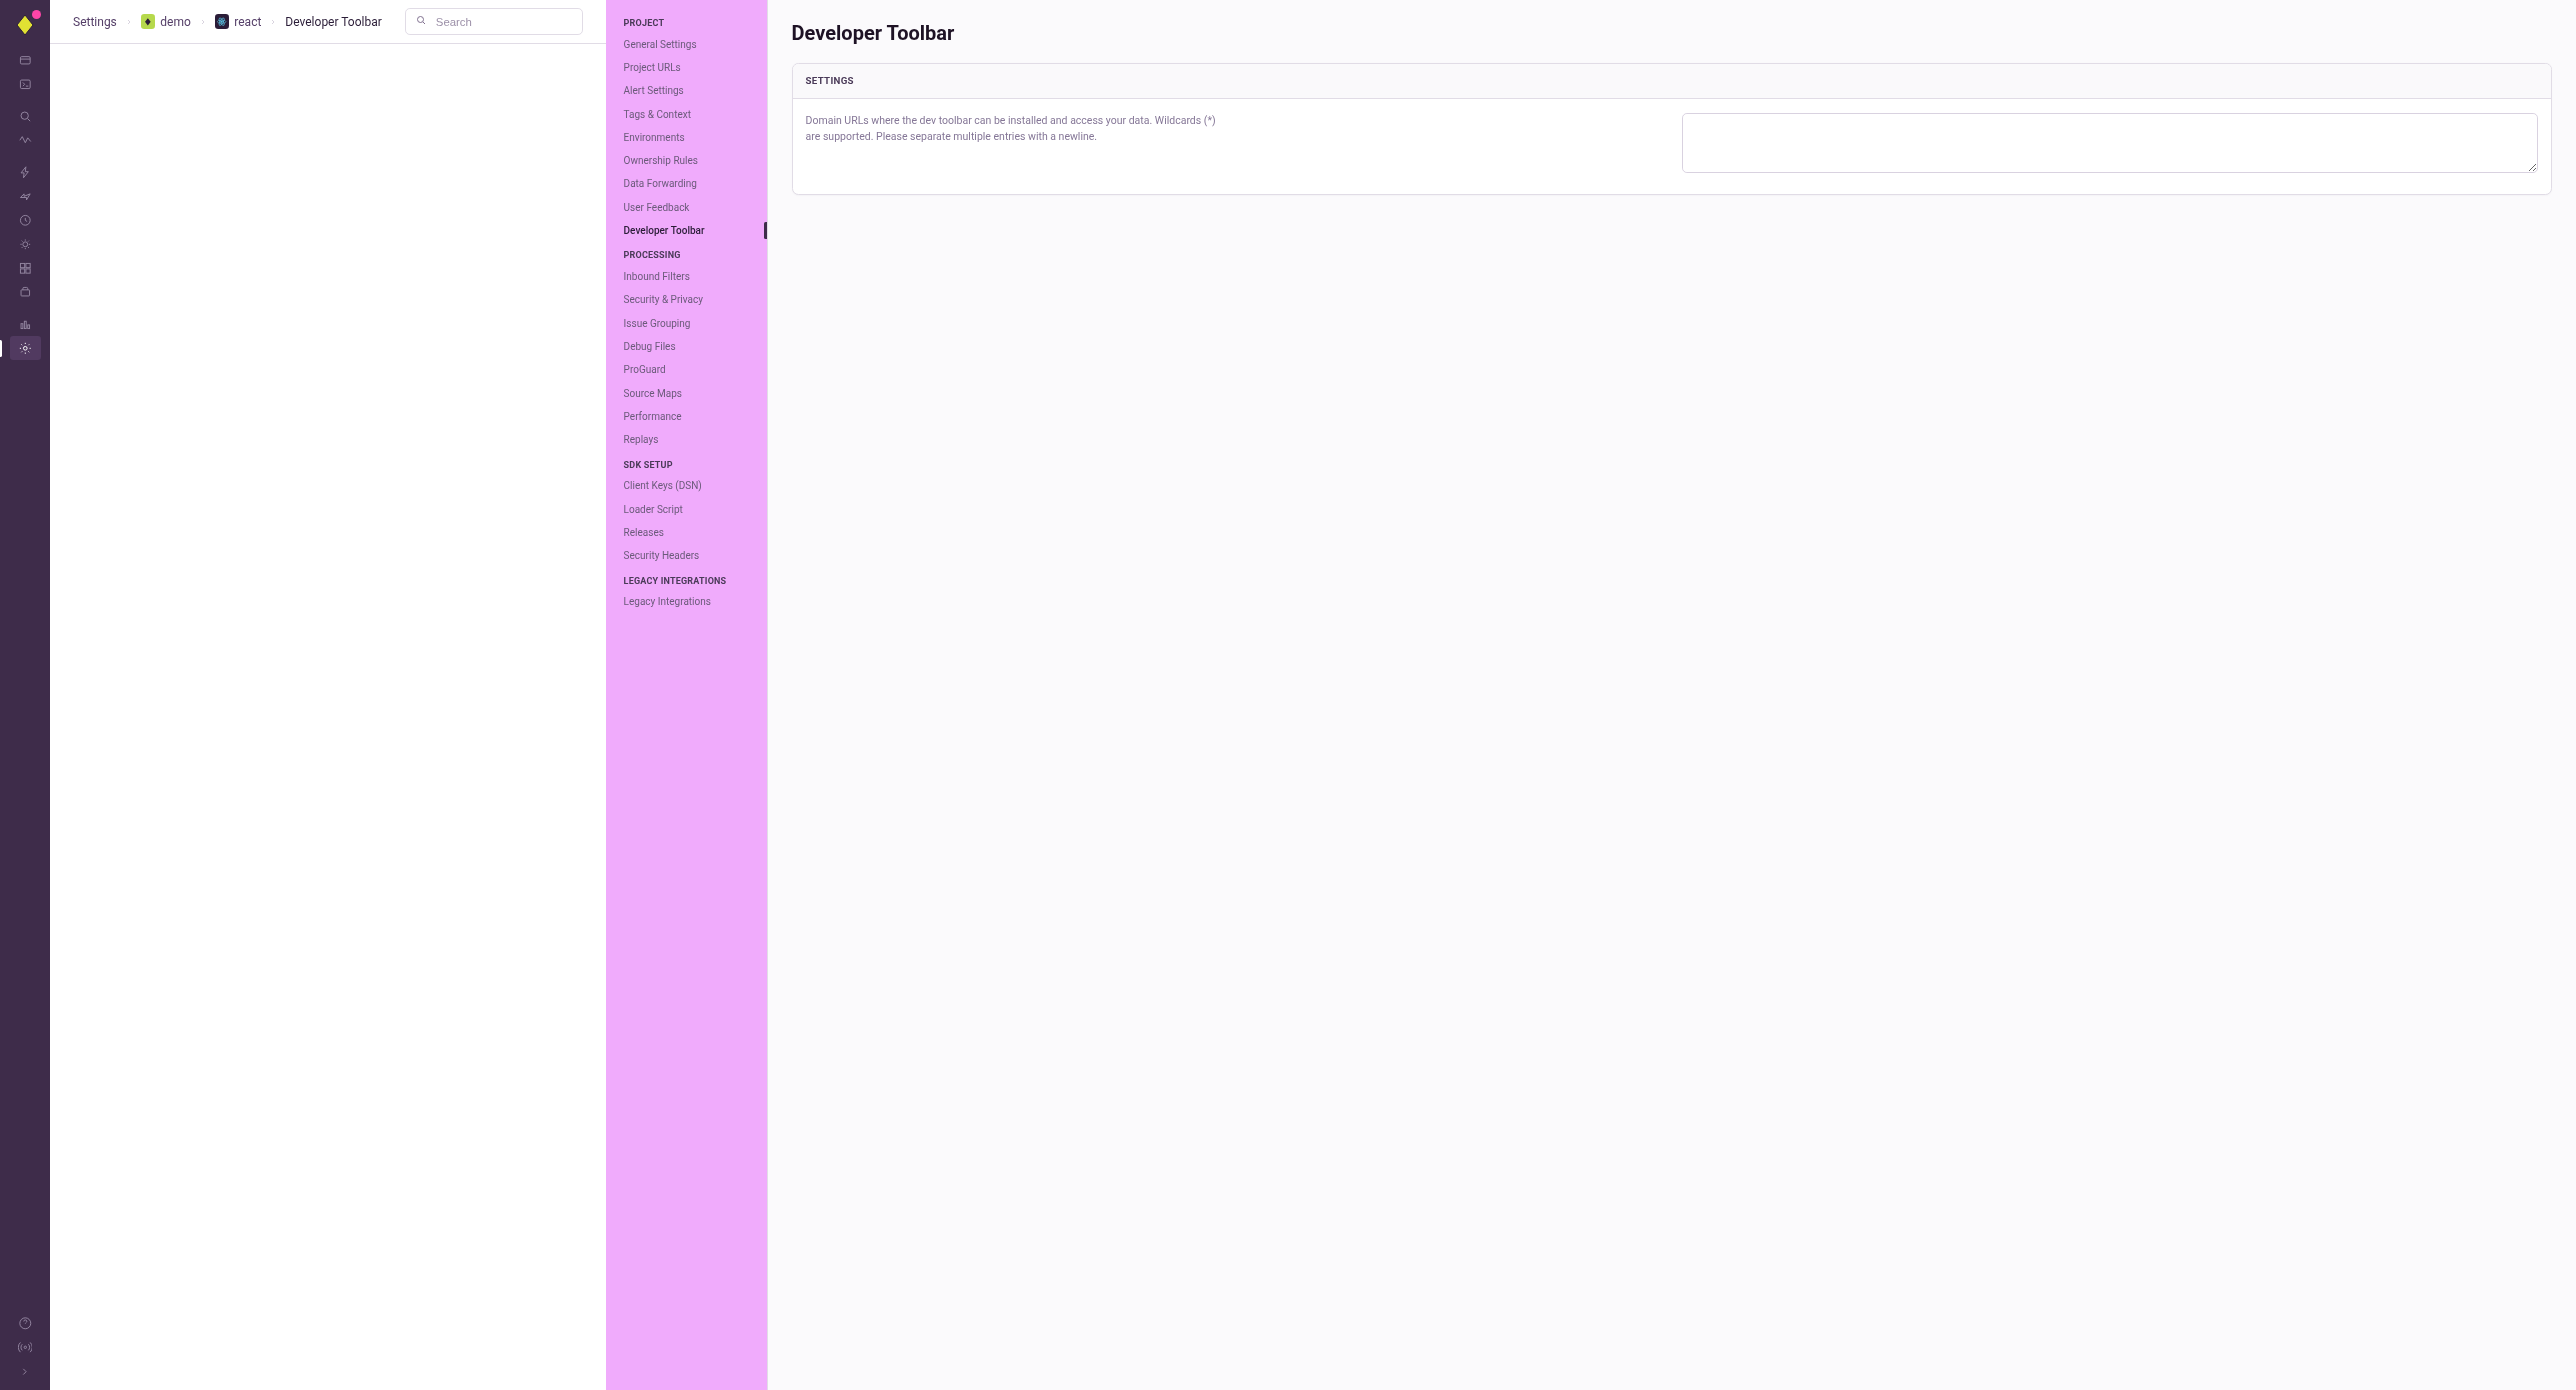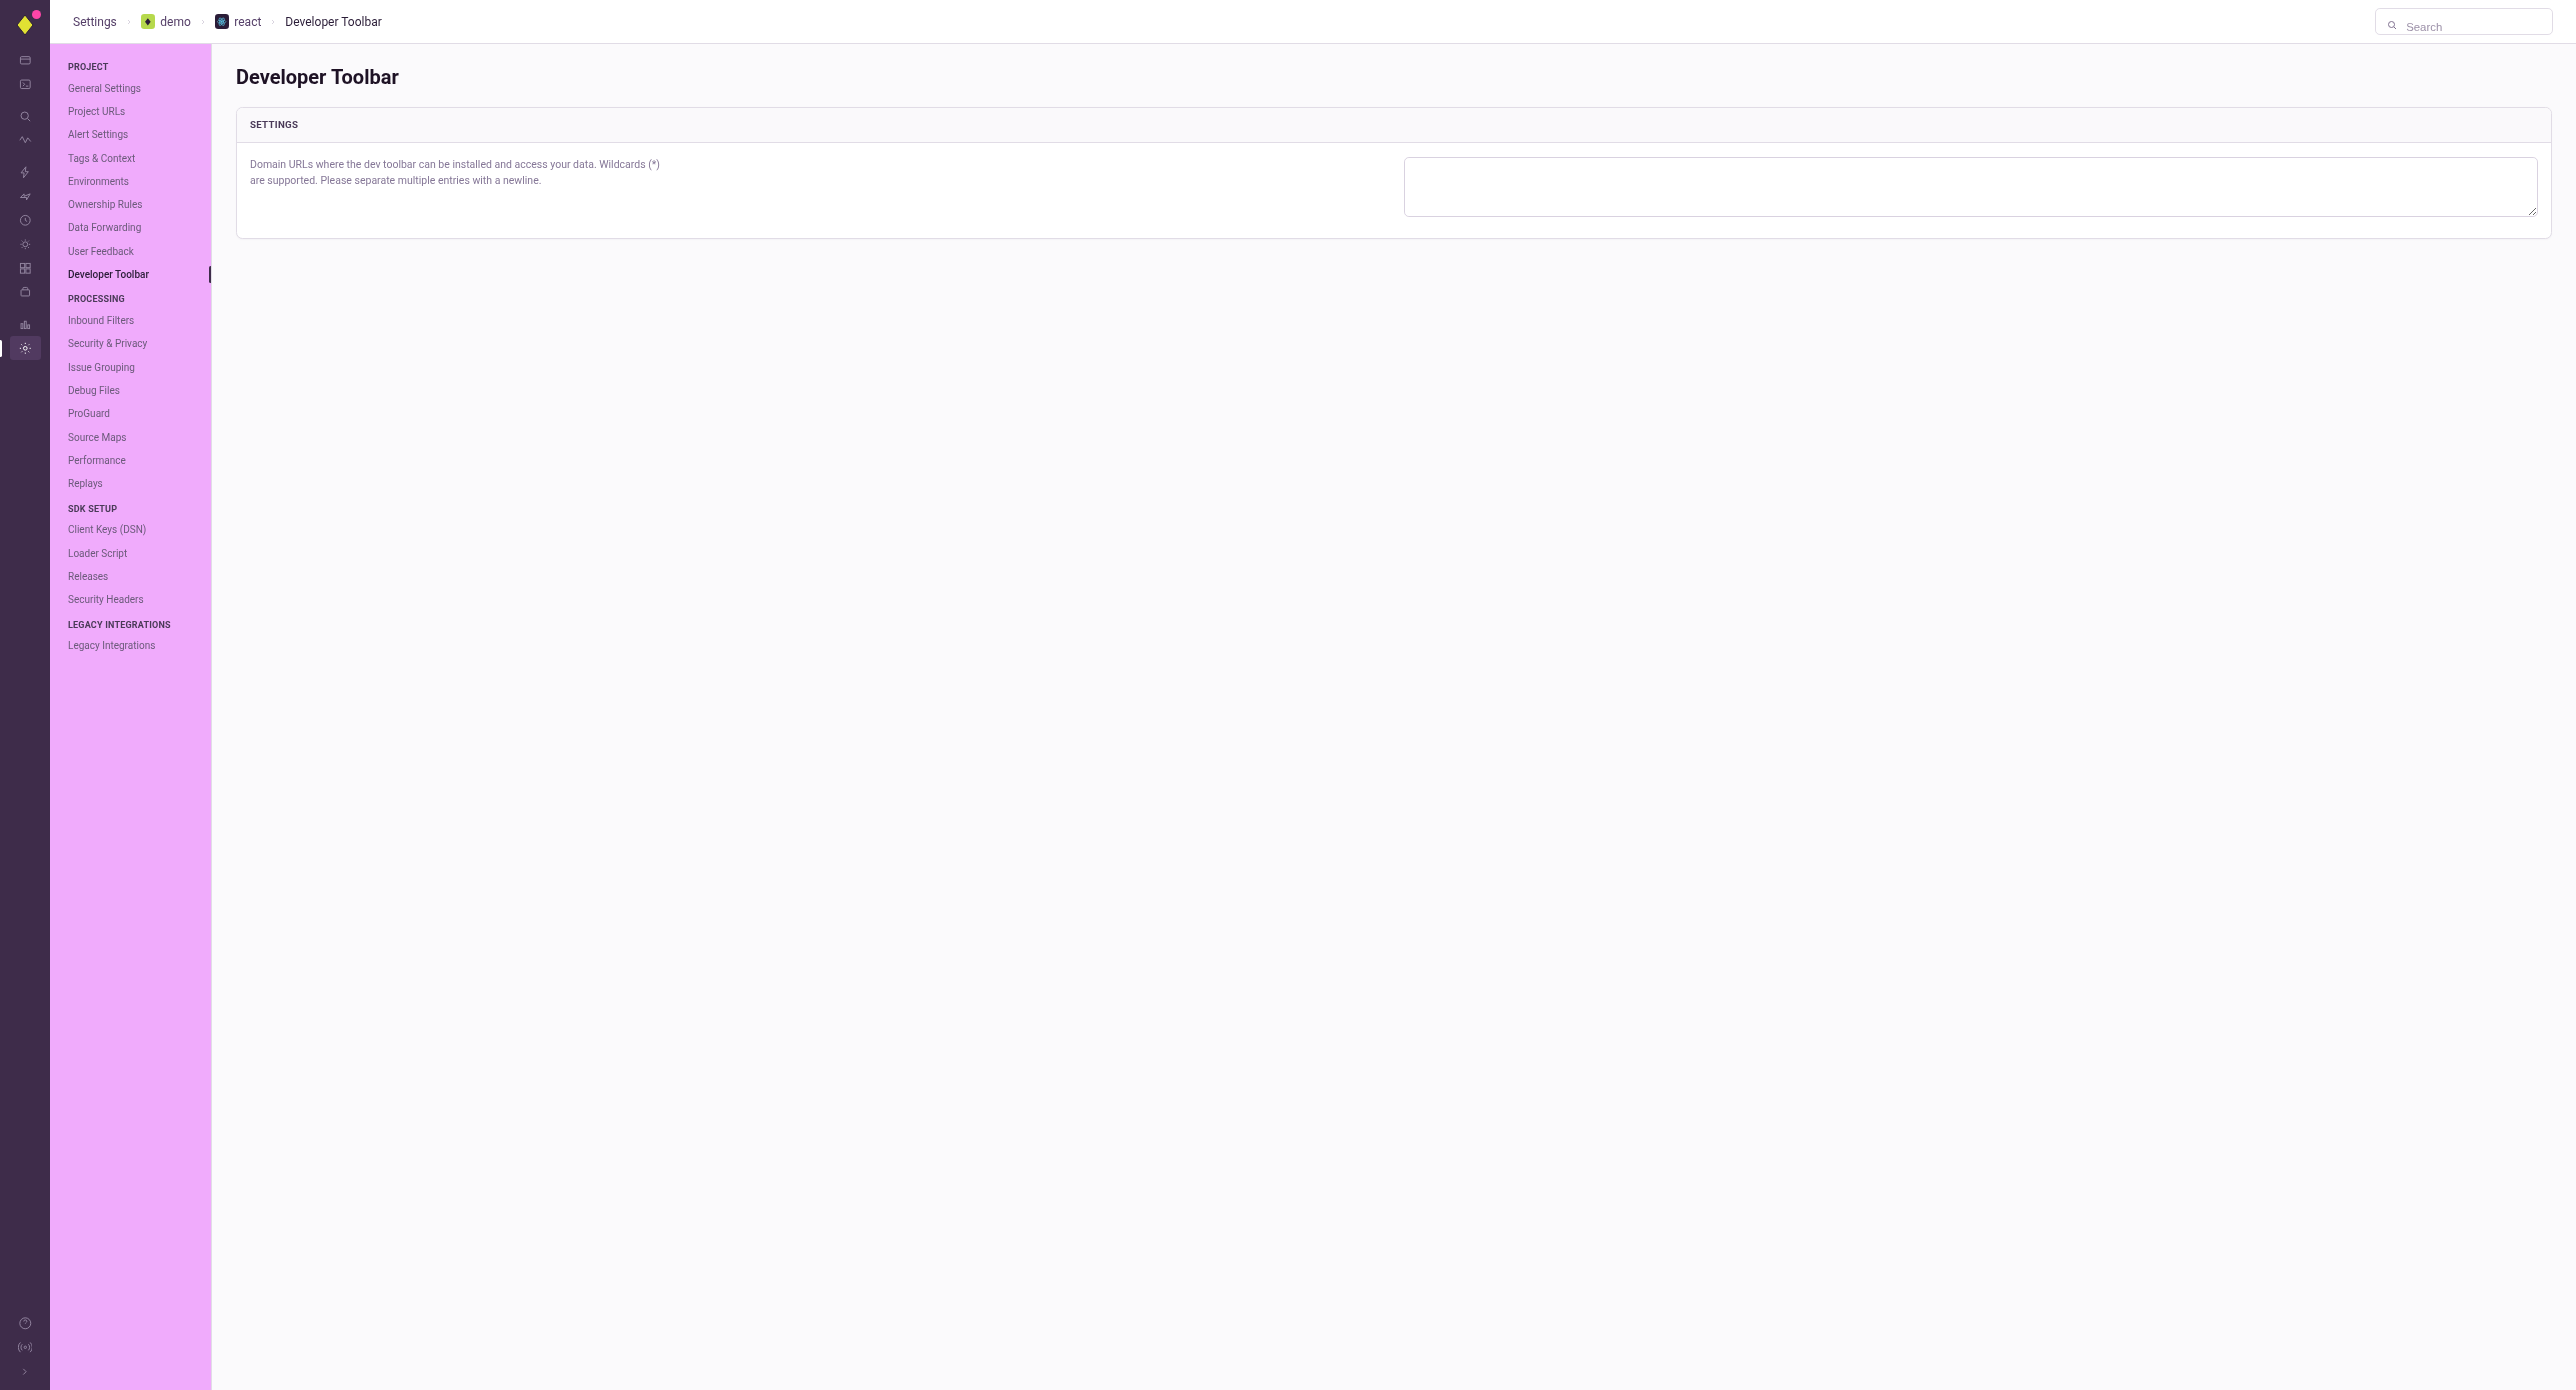--- a/index.html
+++ b/index.html
@@ -43,40 +43,40 @@
 }
 .rail-item svg{width:14.6px;height:14.6px;stroke:currentColor;fill:none;stroke-width:1.6;}
 .rail-item.active{background:#513a60;color:#fff;}
 .rail-item.active::before{content:"";position:absolute;left:-9.7px;top:3.2px;bottom:3.2px;width:2.4px;background:#fff;border-radius:0 1.6px 1.6px 0;}
 .rail-spacer{flex:1;}
 .rail-bottom{display:flex;flex-direction:column;align-items:center;gap:0;margin-bottom:4.9px;}
 .rail-expand{color:#9386a0;display:flex;align-items:center;justify-content:center;width:31px;height:26px;cursor:pointer;}
 .rail-expand svg{width:11.4px;height:11.4px;stroke:currentColor;fill:none;stroke-width:2;}
 
 
-.app{flex:1;display:flex;flex-direction:column;min-width:0;}
+.app{flex:1;display:flex;flex-direction:row;min-width:0;}
 
 
 .topbar{
   height:var(--header-h);border-bottom:0.8px solid var(--border);background:#fff;
   display:flex;align-items:center;padding:0 23px;gap:11.4px;
 }
 .crumbs{display:flex;align-items:center;gap:8px;font-size:12px;}
 .crumb{color:#564069;cursor:pointer;display:flex;align-items:center;gap:4.9px;}
 .crumb.last{color:var(--text);}
 .crumb-sep{color:#c6becf;}
 .crumb-sep svg{width:8px;height:8px;stroke:currentColor;fill:none;stroke-width:2;}
 .crumb-icon{width:14.6px;height:14.6px;display:inline-flex;align-items:center;justify-content:center;border-radius:3.2px;}
 .crumb-icon.demo{background:#b6d94c;}
 .crumb-icon.demo svg{width:9.7px;height:9.7px;}
 .crumb-icon.react{background:#2b1d38;color:#5ed3f3;}
 .crumb-icon.react svg{width:11.4px;height:11.4px;stroke:currentColor;fill:none;stroke-width:1.2;}
 .top-spacer{flex:1;}
 .search{
-  display:flex;align-items:flex-end;gap:6.5px;height:27.6px;border:0.8px solid var(--border);border-radius:4.9px;padding:0 9.7px;width:178px;min-width:122px;color:#80708f;
+  display:flex;align-items:center;gap:6.5px;height:27.6px;border:0.8px solid var(--border);border-radius:4.9px;padding:0 9.7px;width:178px;min-width:122px;color:#80708f;
 }
 .search svg{width:12px;height:12px;stroke:currentColor;fill:none;stroke-width:2;}
 .search input{border:none;outline:none;font-size:11.4px;flex:1;color:var(--text);background:transparent;}
 .search input::placeholder{color:#9c90a8;}
 
 
 .body{flex:1;display:flex;min-height:0;}
 .subnav{
   width:var(--subnav-w);border-right:0.8px solid var(--border);background:#f0abfc;flex-shrink:0;overflow-y:auto;padding:18px 0 24px;
 }

